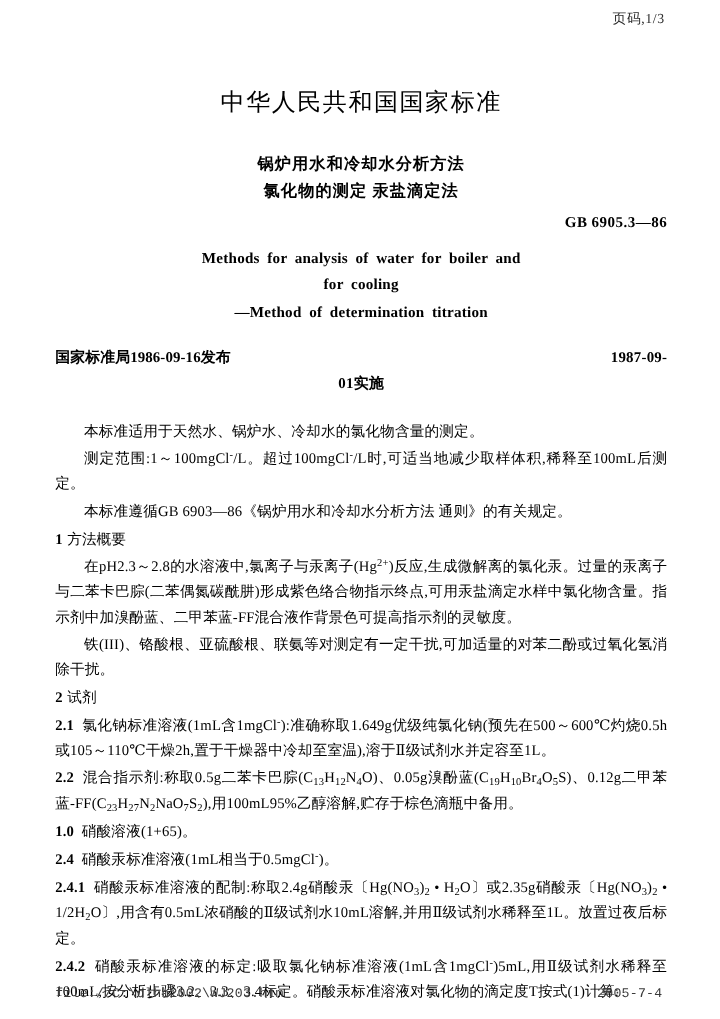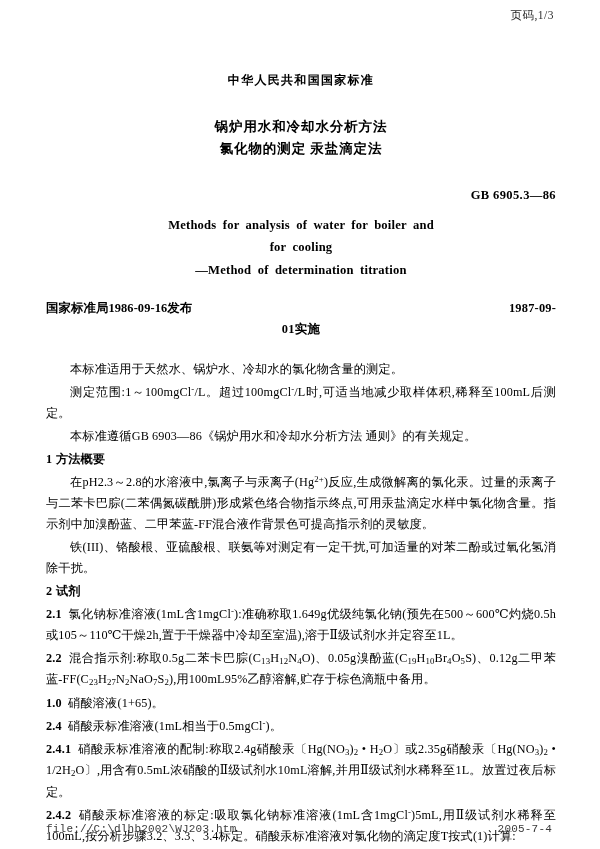--- a/index.html
+++ b/index.html
@@ -54,40 +54,40 @@
   .content {
     position: absolute;
     left: 46px;
     top: 56px;
     width: 510px;
   }
 
   .ctr { text-align: center; }
 
   .std-org {
-    font-weight: bold;
-    font-size: 12px;
+    font-weight: normal;
+    font-size: 20px;
     letter-spacing: 1.3px;
     margin-top: 16px;
   }
   .cn-title {
     font-weight: bold;
     font-size: 13.5px;
     letter-spacing: .9px;
     margin-top: 27px;
     line-height: 1.62;
   }
   .cn-title .line2 { letter-spacing: .9px; }
 
   .std-no {
     text-align: right;
     font-weight: bold;
     font-size: 12.5px;
     letter-spacing: .4px;
-    margin-top: 28px;
+    margin-top: 8px;
   }
 
   .en-title {
     font-weight: bold;
     font-size: 12.6px;
     margin-top: 11px;
     line-height: 1.78;
     word-spacing: 3px;
     letter-spacing: .2px;
   }
@@ -123,21 +123,21 @@
   }
   p.indent { text-indent: 24px; }
 
   .sec {
     margin: 1px 0 2px 0;
     font-size: 12.2px;
     line-height: 1.72;
     font-weight: bold;
   }
   .sec .num { font-weight: bold; margin-right: 4px; }
-  .sec .txt { font-weight: bold; }
+  .sec .txt { font-weight: normal; }
 
   p.para b, .sec b { font-weight: bold; }
 
   sub { font-size: 72%; vertical-align: -0.28em; }
   sup { font-size: 72%; vertical-align: 0.45em; }
 </style>
 </head>
 <body>
 
 <div class="page">

